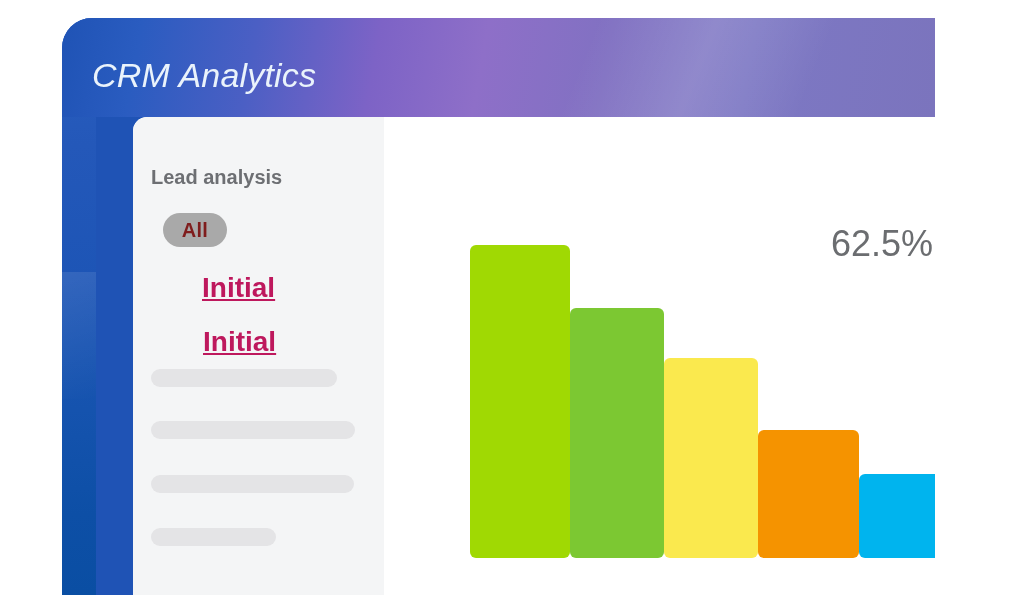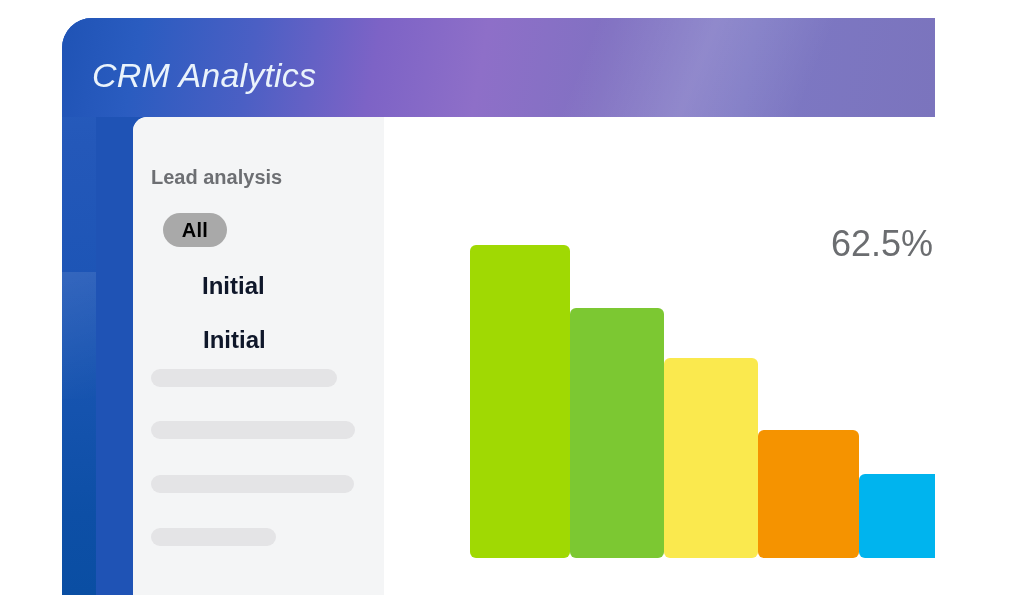--- a/index.html
+++ b/index.html
@@ -93,39 +93,40 @@
   #sidebar-heading{
     position:absolute;
     left:18px; top:49px;
     font-size:20px;
     font-weight:700;
     color:#6d6f73;
     white-space:nowrap;
   }
   .nav-item{
     position:absolute;
-    font-size:24px;
+    font-size:28px;
     font-weight:700;
-    color:#0f172a;
-    white-space:nowrap;
+    color:#be185d;
+    white-space:nowrap;
+    text-decoration:underline;
   }
   #nav-pill-all{
     position:absolute;
     left:30px; top:96px;
     width:64px; height:34px;
     border-radius:17px;
     background:#a9a9a9;
     display:flex;
     align-items:center;
     justify-content:center;
   }
   #nav-pill-all span{
     font-size:20px;
     font-weight:700;
-    color:#000000;
+    color:#7f1d1d;
     letter-spacing:.3px;
   }
   #nav-item-initial{ left:69px; top:155px; }
   #nav-item-repeat { left:70px; top:209px; }
 
   
   .skeleton{
     position:absolute;
     background:#e4e4e6;
     border-radius:9px;

